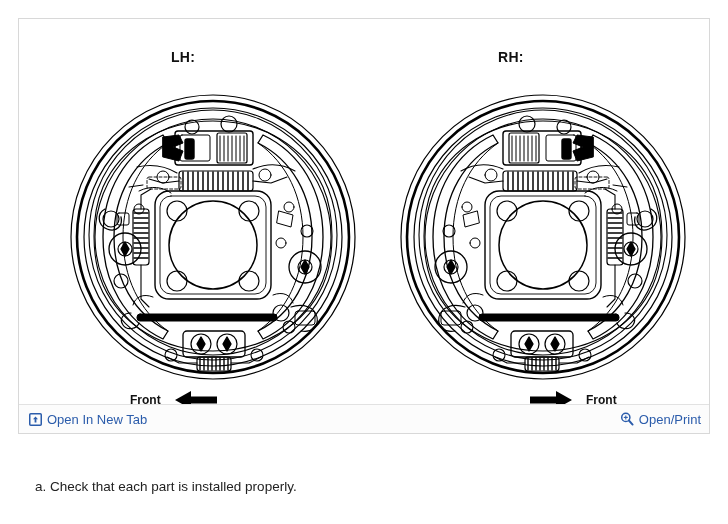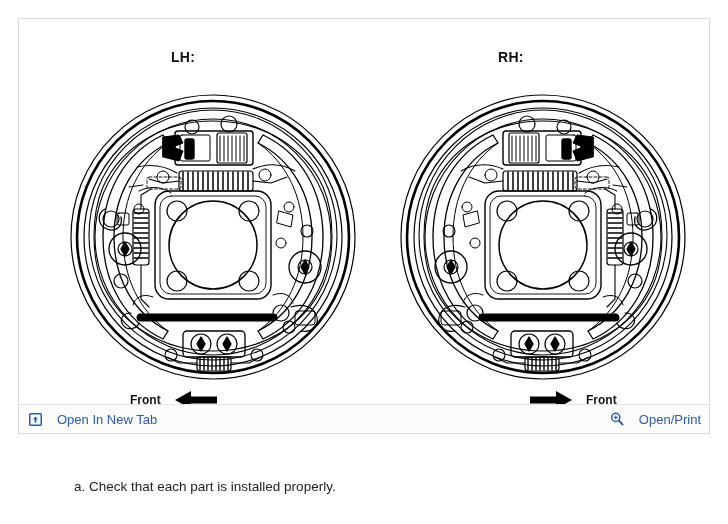--- a/index.html
+++ b/index.html
@@ -90,40 +90,39 @@
     border-top: 1px solid #e2e2e2;
     box-sizing: border-box;
     display: flex;
     align-items: center;
     justify-content: space-between;
     padding: 0 8px 0 10px;
   }
   .footer-link {
     display: flex;
     align-items: center;
-    gap: 15px;
+    gap: 5px;
     color: #2b5cab;
     font-family: "Liberation Sans", sans-serif;
     font-size: 13px;
     cursor: pointer;
     text-decoration: none;
     white-space: nowrap;
   }
   .footer-icon { display: block; flex: 0 0 auto; }
 
   
   .caption {
     position: absolute;
     left: 35px;
     top: 479px;
     font-family: "Liberation Sans", sans-serif;
     font-size: 13.5px;
     color: #222222;
     white-space: nowrap;
-    margin-left: 39px;
   }
 </style>
 </head>
 <body>
 
 <div class="figure-panel">
 
   <div class="figure-image-area">
 
     <div class="side-label lh">LH:</div>

